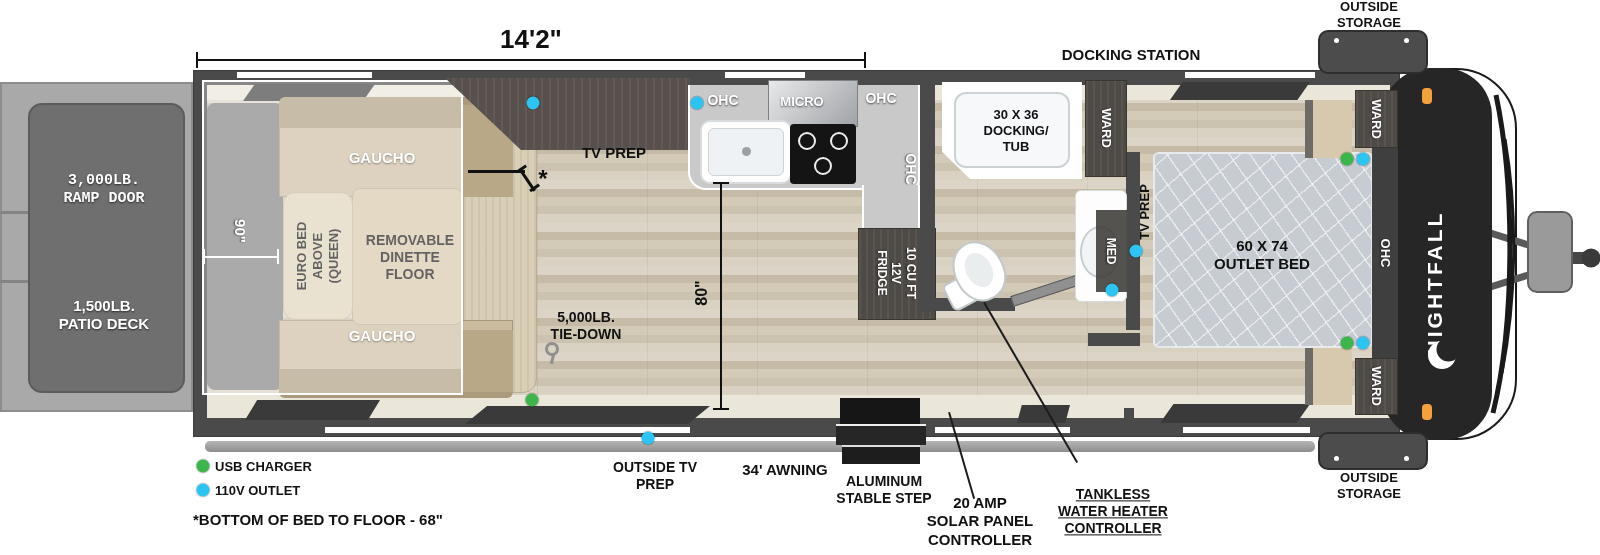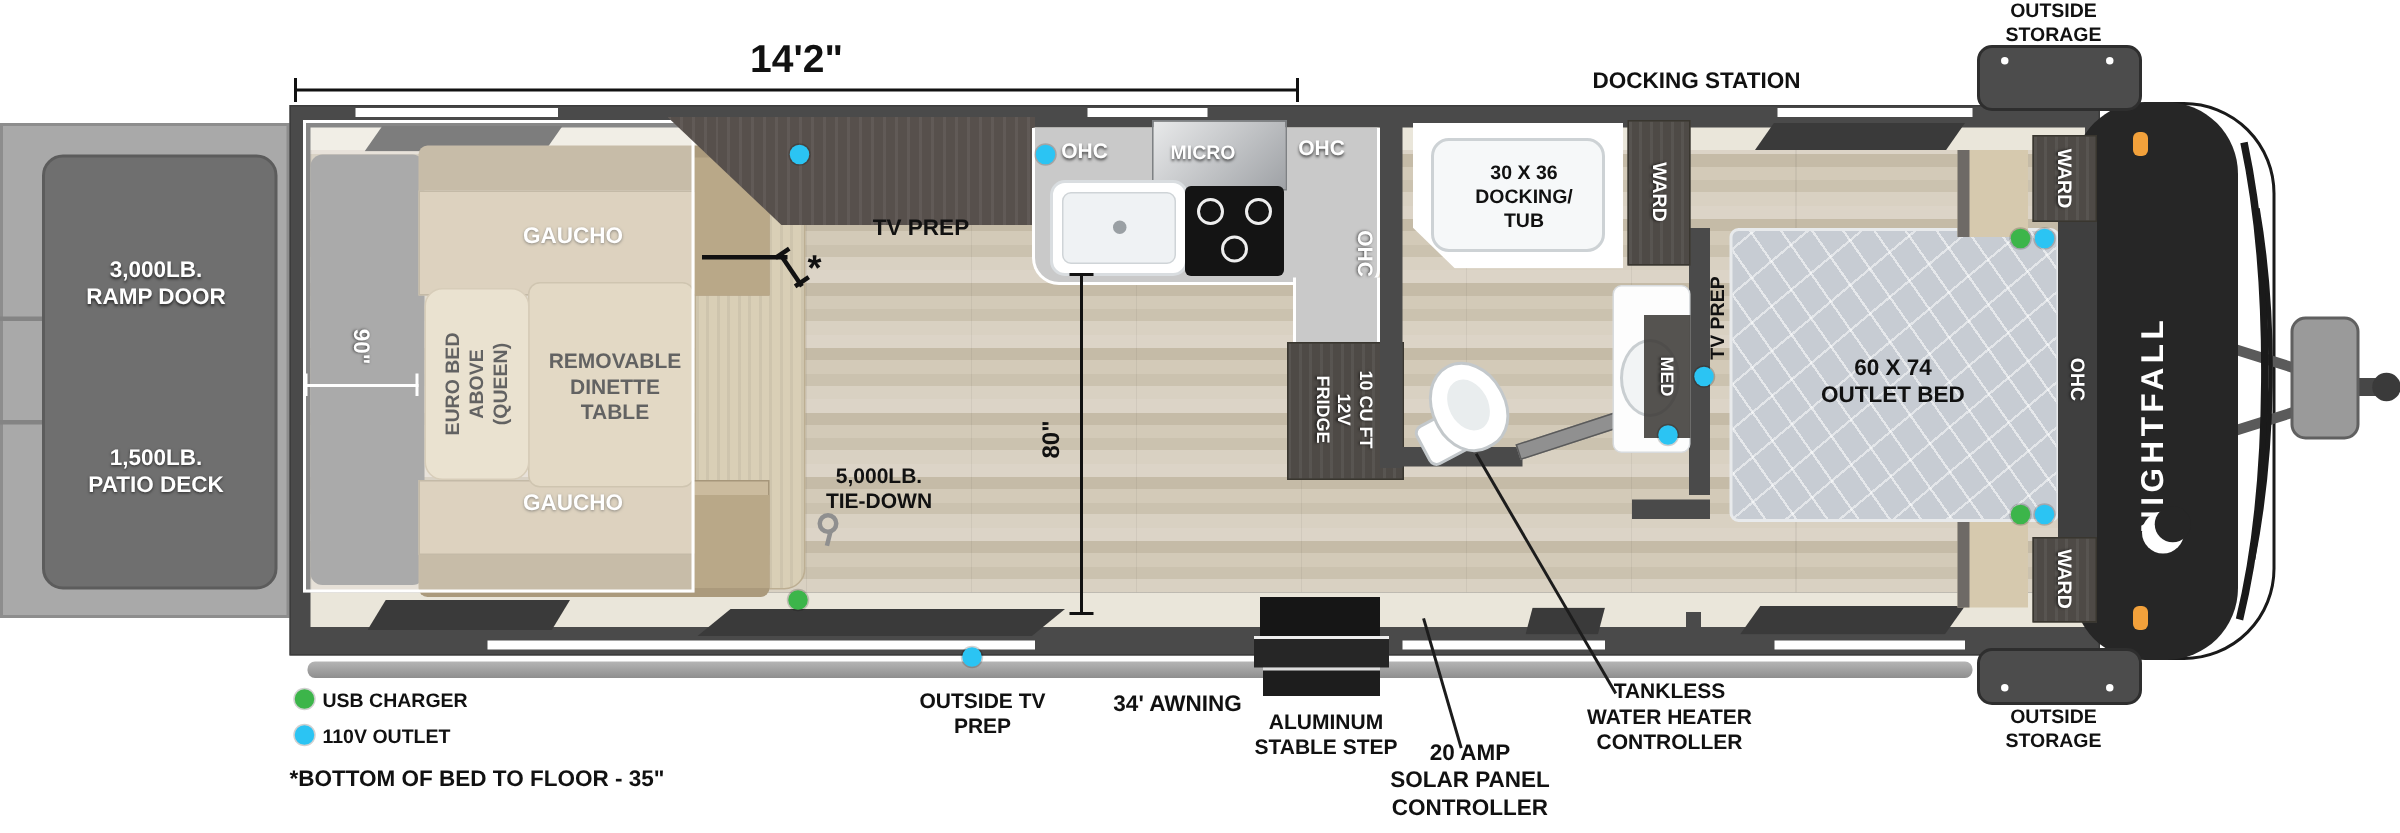--- a/index.html
+++ b/index.html
@@ -28,21 +28,21 @@
 </style>
 </head>
 <body>
 
 <div id="stage">
 
   <div class="abs" style="left:0;top:82px;width:193px;height:330px;background:#a9a9a9;border:2px solid #8d8d8d;box-sizing:border-box;"></div>
   <div class="abs" style="left:0;top:211px;width:28px;height:3px;background:#848484;"></div>
   <div class="abs" style="left:0;top:280px;width:28px;height:3px;background:#848484;"></div>
   <div class="abs" style="left:28px;top:103px;width:157px;height:290px;background:#6f6f6f;border:2px solid #5c5c5c;border-radius:14px;box-sizing:border-box;"></div>
-  <div class="pc lbl s15 wlbl" style="left:104px;top:190px;">
+  <div class="pc lbl s15 wlbl" style="left:104px;top:190px;font-family:Liberation Mono, monospace;">
     <div>3,000LB.</div>
       <div>RAMP DOOR</div>
   </div>
   <div class="pc lbl s15 wlbl" style="left:104px;top:315px;">
     <div>1,500LB.</div>
       <div>PATIO DECK</div>
   </div>
 
   <div class="abs" style="left:193px;top:70px;width:1207px;height:367px;background:#4a4a4a;border:1px solid #3c3c3c;box-sizing:border-box;"></div>
 
@@ -96,21 +96,21 @@
   <div class="abs" style="left:352px;top:188px;width:111px;height:137px;background:#d5c6a8;border:1px solid #b7a788;border-radius:8px;box-sizing:border-box;"></div>
   <div class="abs" style="left:283px;top:192px;width:70px;height:128px;background:#e0d3b8;border:1px solid #c3b395;border-radius:12px;box-sizing:border-box;"></div>
   <div class="pc rotn90 lbl s13" style="left:318px;top:256px;">
     <div>EURO BED</div>
       <div>ABOVE</div>
       <div>(QUEEN)</div>
   </div>
   <div class="pc lbl s14" style="left:410px;top:258px;">
     <div>REMOVABLE</div>
       <div>DINETTE</div>
-      <div>TABLE</div>
+      <div>FLOOR</div>
   </div>
   <div class="pc lbl s15 wlbl" style="left:382px;top:158px;">GAUCHO</div>
   <div class="pc lbl s15 wlbl" style="left:382px;top:336px;">GAUCHO</div>
 
   <div class="abs" style="left:202px;top:80px;width:261px;height:315px;background:rgba(255,255,255,.34);border:2px solid #fff;box-sizing:border-box;"></div>
 
   <div class="pc lbl s14" style="left:586px;top:326px;">
     <div>5,000LB.</div>
       <div>TIE-DOWN</div>
   </div>
@@ -240,31 +240,31 @@
   <div class="pc lbl s15" style="left:785px;top:470px;">34' AWNING</div>
   <div class="pc lbl s14" style="left:884px;top:490px;">
     <div>ALUMINUM</div>
       <div>STABLE STEP</div>
   </div>
   <div class="pc lbl s15" style="left:980px;top:521px;">
     <div>20 AMP</div>
       <div>SOLAR PANEL</div>
       <div>CONTROLLER</div>
   </div>
-  <div class="pc lbl s14" style="left:1113px;top:478px;">
+  <div class="pc lbl s14" style="left:1113px;top:512px;text-decoration:underline;">
     <div>TANKLESS</div>
       <div>WATER HEATER</div>
       <div>CONTROLLER</div>
   </div>
 
   <div class="dot" style="left:203px;top:466px;background:#3cb54a;"></div>
   <div class="abs lbl s13" style="left:215px;top:459px;">USB CHARGER</div>
   <div class="dot" style="left:203px;top:490px;background:#2bc4f3;"></div>
   <div class="abs lbl s13" style="left:215px;top:483px;">110V OUTLET</div>
-  <div class="abs lbl s15" style="left:193px;top:511px;">*BOTTOM OF BED TO FLOOR - 35"</div>
+  <div class="abs lbl s15" style="left:193px;top:511px;">*BOTTOM OF BED TO FLOOR - 68"</div>
 
   <div class="dot" style="left:533px;top:103px;background:#2bc4f3;"></div>
   <div class="dot" style="left:697px;top:103px;background:#2bc4f3;"></div>
   <div class="dot" style="left:1136px;top:251px;background:#2bc4f3;"></div>
   <div class="dot" style="left:1112px;top:290px;background:#2bc4f3;"></div>
   <div class="dot" style="left:648px;top:438px;background:#2bc4f3;"></div>
   <div class="dot" style="left:532px;top:400px;background:#3cb54a;"></div>
   <div class="dot" style="left:1347px;top:159px;background:#3cb54a;"></div>
   <div class="dot" style="left:1363px;top:159px;background:#2bc4f3;"></div>
   <div class="dot" style="left:1347px;top:343px;background:#3cb54a;"></div>

